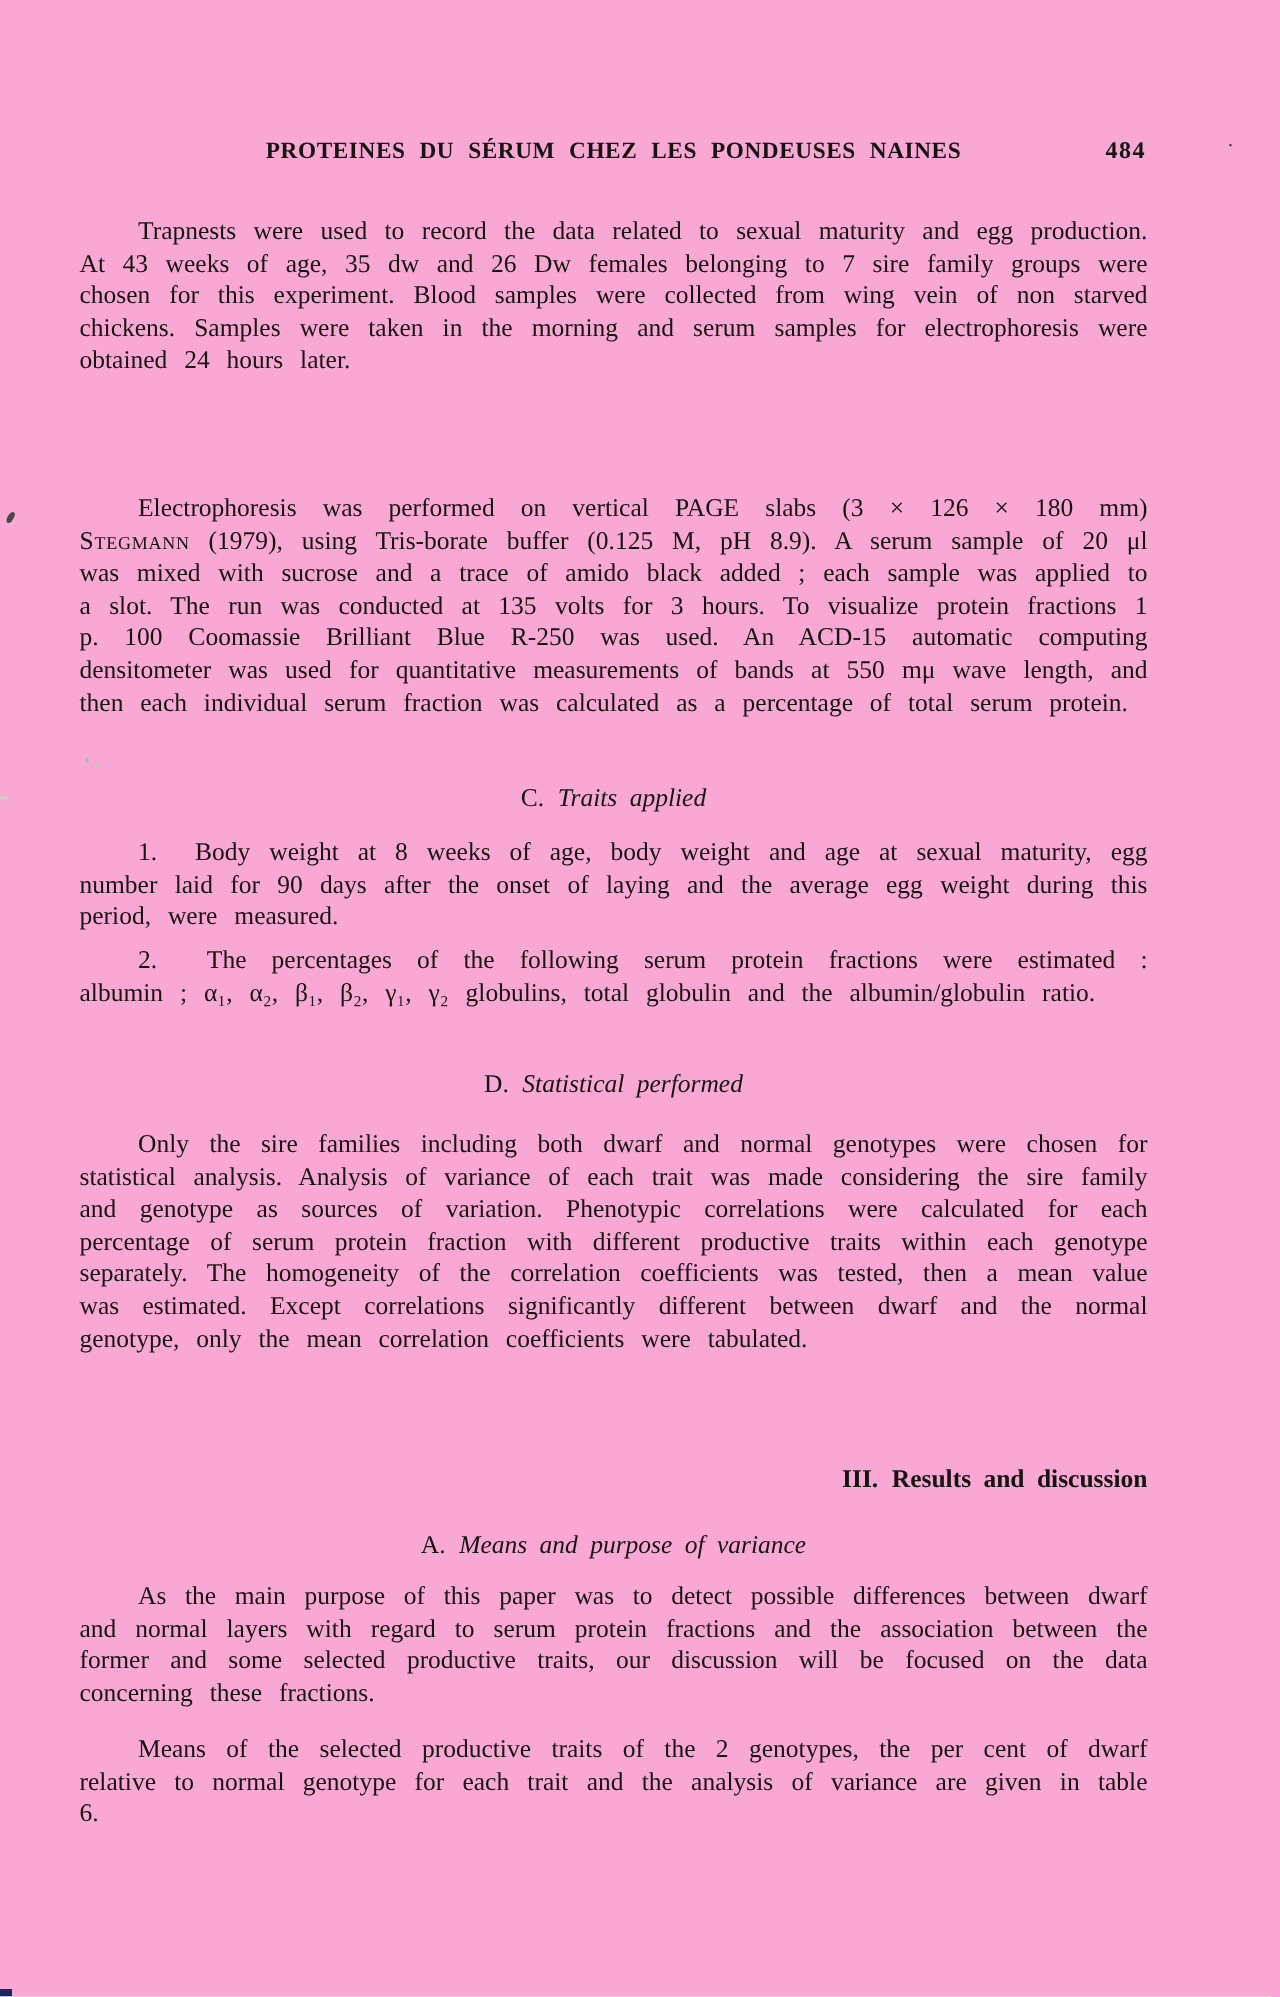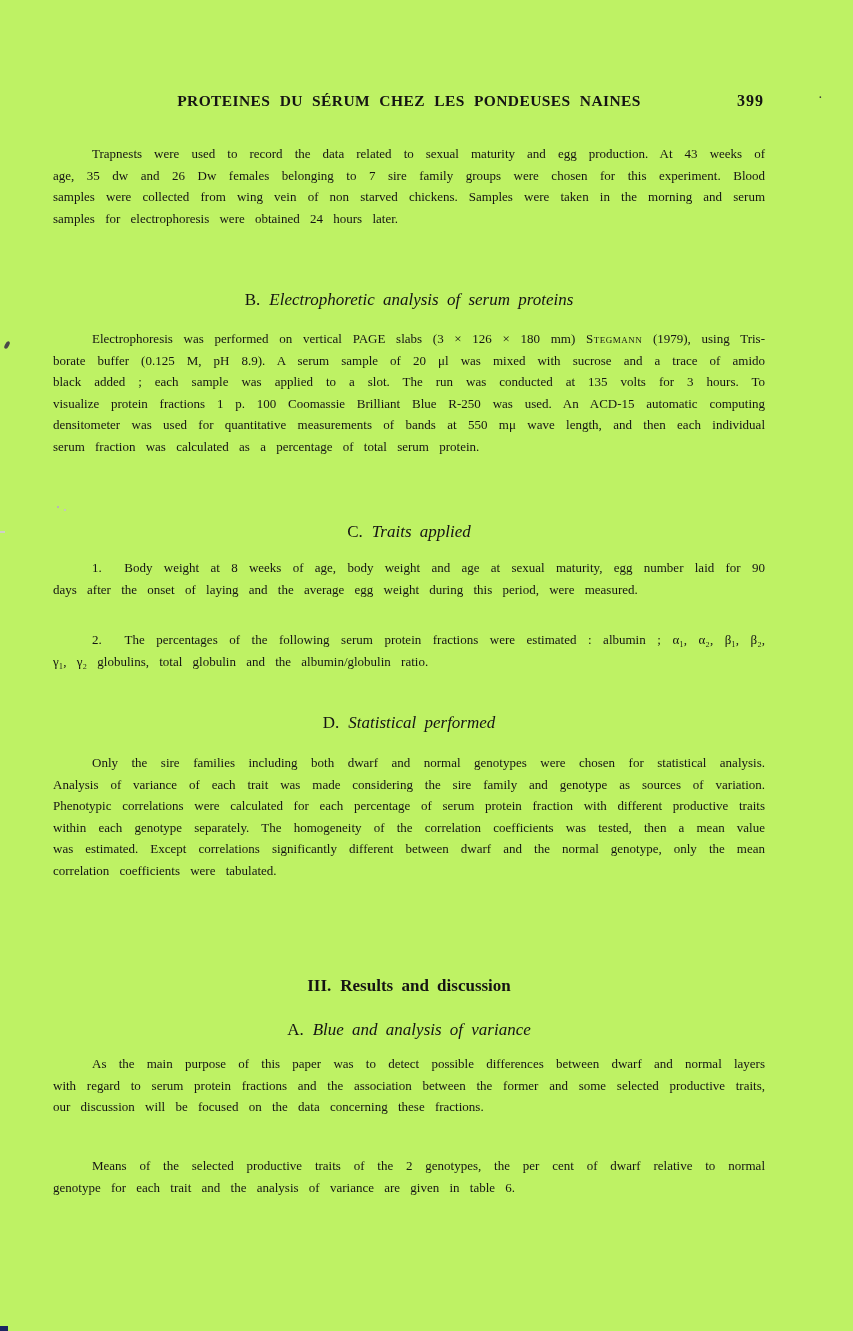--- a/index.html
+++ b/index.html
@@ -4,21 +4,21 @@
 <style>
   html, body {
     margin: 0;
     padding: 0;
     background: #e8e8e8;
   }
   .page {
     position: relative;
     width: 853px;
     height: 1331px;
-    background: #bef264;
+    background: #f9a8d4;
     overflow: hidden;
     font-family: "Liberation Serif", "DejaVu Serif", serif;
     color: #151413;
   }
   .running-head {
     position: absolute;
     top: 92px;
     left: 0;
     width: 853px;
     height: 22px;
@@ -49,42 +49,42 @@
     font-size: 14px;
     color: #3a3a3a;
   }
   .block {
     position: absolute;
     left: 53px;
     width: 712px;
     margin: 0;
   }
   .body-para {
-    font-size: 13px;
+    font-size: 17px;
     line-height: 21.6px;
     text-align: justify;
     word-spacing: 7px;
     text-indent: 39px;
   }
   .sec-head {
     text-align: center;
     font-size: 17px;
     font-weight: 400;
     white-space: nowrap;
   }
   .sec-head .lbl {
     font-style: normal;
     margin-right: 9px;
   }
   .sec-head .ttl {
     font-style: italic;
     word-spacing: 4px;
   }
   .sec-head-bold {
-    text-align: center;
+    text-align: right;
     font-size: 17px;
     font-weight: 700;
     white-space: nowrap;
   }
   .sec-head-bold .lbl { margin-right: 9px; }
   .sec-head-bold .ttl { word-spacing: 4px; }
   .sc {
     font-variant: small-caps;
     letter-spacing: 0.5px;
   }
@@ -126,29 +126,26 @@
     background: #1c2563;
   }
 </style>
 </head>
 <body>
 
 <div class="page">
 
   <header class="running-head">
     <span class="rh-title">PROTEINES DU SÉRUM CHEZ LES PONDEUSES NAINES</span>
-    <span class="rh-page">399</span>
+    <span class="rh-page">484</span>
     <span class="rh-dot">·</span>
   </header>
 
   <p class="block body-para" style="top:143px">Trapnests were used to record the data related to sexual maturity and egg production. At 43 weeks of age, 35 dw and 26 Dw females belonging to 7 sire family groups were chosen for this experiment. Blood samples were collected from wing vein of non starved chickens. Samples were taken in the morning and serum samples for electrophoresis were obtained 24 hours later.</p>
 
-  <h3 class="block sec-head" style="top:290px">
-    <span class="lbl">B.</span><span class="ttl">Electrophoretic analysis of serum proteins</span>
-  </h3>
 
   <p class="block body-para" style="top:328px"><span>Electrophoresis was performed on vertical PAGE slabs (3 × 126 × 180 mm) </span><span class="sc">Stegmann</span><span> (1979), using Tris-borate buffer (0.125 M, pH 8.9). A serum sample of 20 μl was mixed with sucrose and a trace of amido black added ; each sample was applied to a slot. The run was conducted at 135 volts for 3 hours. To visualize protein fractions 1 p. 100 Coomassie Brilliant Blue R-250 was used. An ACD-15 automatic computing densitometer was used for quantitative measurements of bands at 550 mμ wave length, and then each individual serum fraction was calculated as a percentage of total serum protein.</span></p>
 
   <h3 class="block sec-head" style="top:522px">
     <span class="lbl">C.</span><span class="ttl">Traits applied</span>
   </h3>
 
   <p class="block body-para" style="top:557px">1.&nbsp; Body weight at 8 weeks of age, body weight and age at sexual maturity, egg number laid for 90 days after the onset of laying and the average egg weight during this period, were measured.</p>
 
   <p class="block body-para" style="top:629px">2.&nbsp; The percentages of the following serum protein fractions were estimated : albumin ; α₁, α₂, β₁, β₂, γ₁, γ₂ globulins, total globulin and the albumin/globulin ratio.</p>
@@ -157,21 +154,21 @@
     <span class="lbl">D.</span><span class="ttl">Statistical performed</span>
   </h3>
 
   <p class="block body-para" style="top:752px">Only the sire families including both dwarf and normal genotypes were chosen for statistical analysis. Analysis of variance of each trait was made considering the sire family and genotype as sources of variation. Phenotypic correlations were calculated for each percentage of serum protein fraction with different productive traits within each genotype separately. The homogeneity of the correlation coefficients was tested, then a mean value was estimated. Except correlations significantly different between dwarf and the normal genotype, only the mean correlation coefficients were tabulated.</p>
 
   <h2 class="block sec-head-bold" style="top:976px">
     <span class="lbl">III.</span><span class="ttl">Results and discussion</span>
   </h2>
 
   <h3 class="block sec-head" style="top:1020px">
-    <span class="lbl">A.</span><span class="ttl">Blue and analysis of variance</span>
+    <span class="lbl">A.</span><span class="ttl">Means and purpose of variance</span>
   </h3>
 
   <p class="block body-para" style="top:1053px">As the main purpose of this paper was to detect possible differences between dwarf and normal layers with regard to serum protein fractions and the association between the former and some selected productive traits, our discussion will be focused on the data concerning these fractions.</p>
 
   <p class="block body-para" style="top:1155px">Means of the selected productive traits of the 2 genotypes, the per cent of dwarf relative to normal genotype for each trait and the analysis of variance are given in table 6.</p>
 
   <span class="speck-tick"></span>
   <span class="speck-dots"></span>
   <span class="speck-dash"></span>
   <span class="corner-ink"></span>

